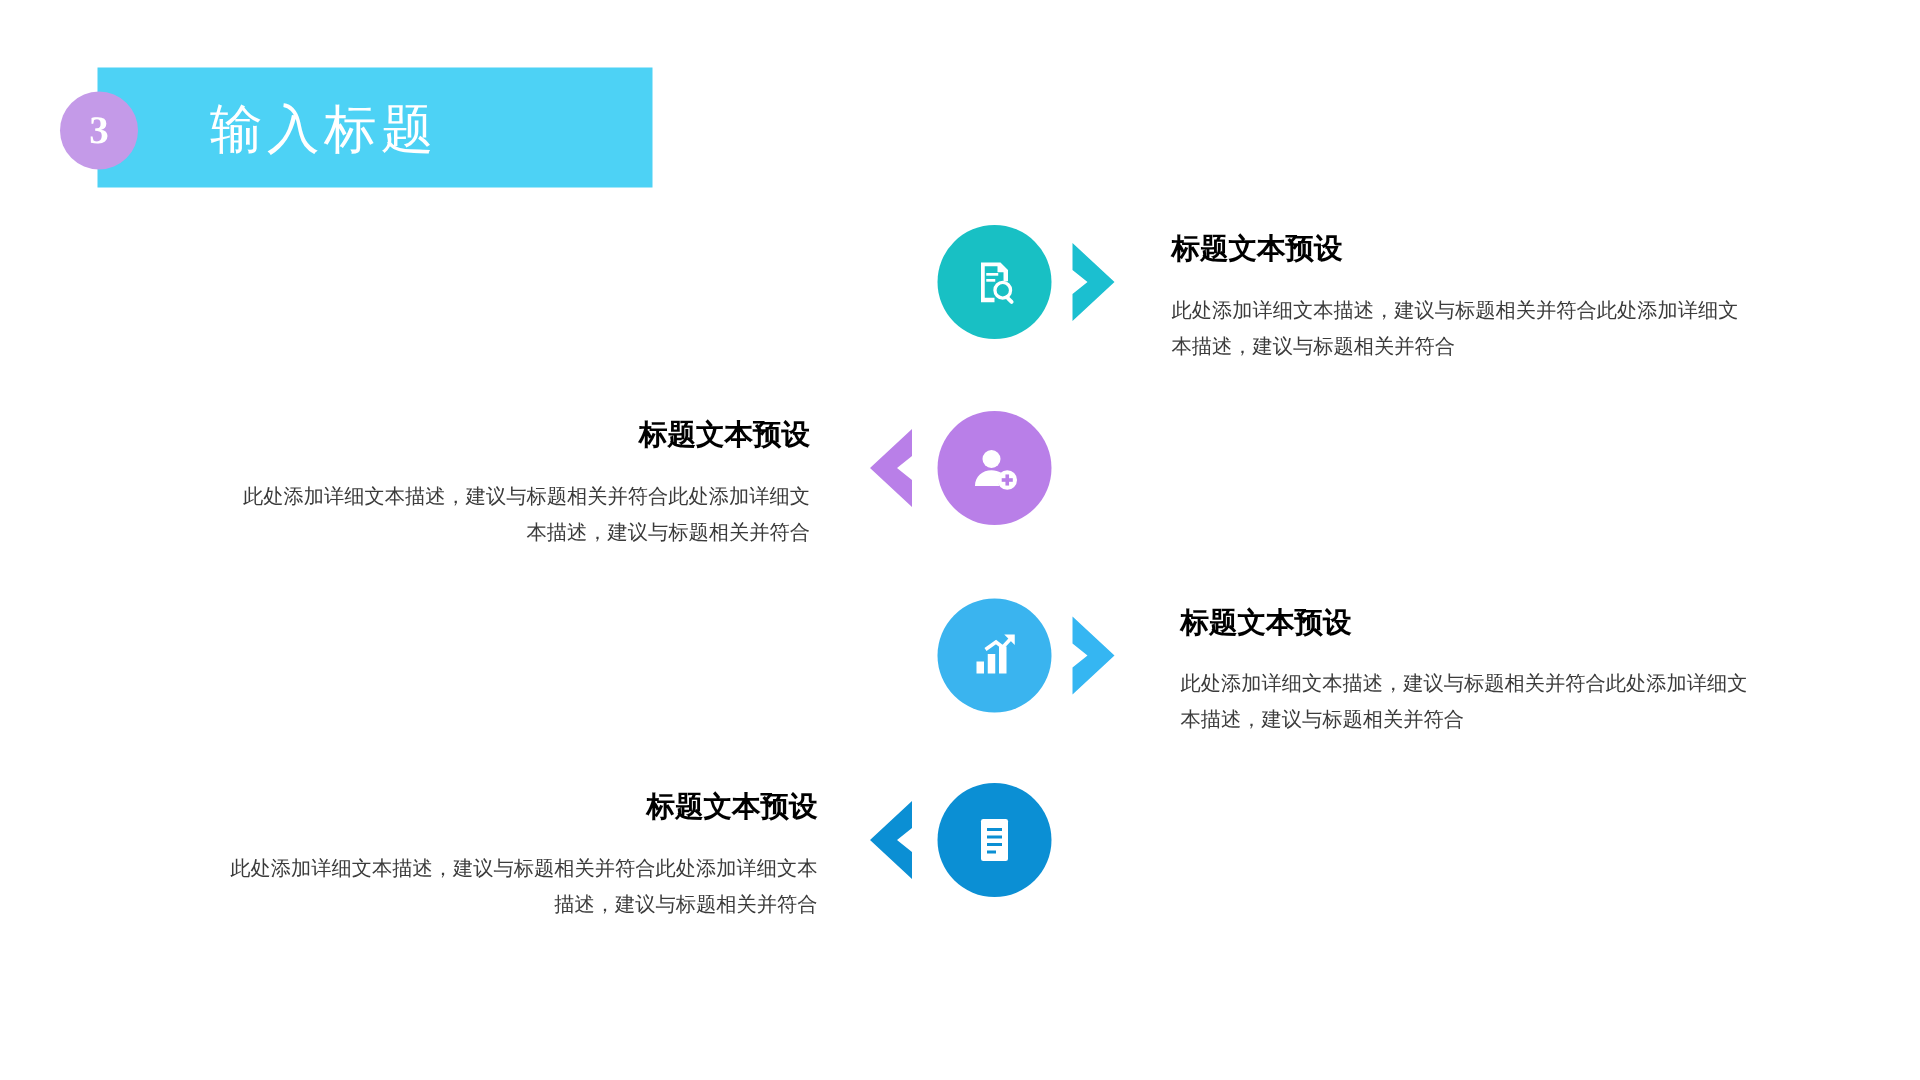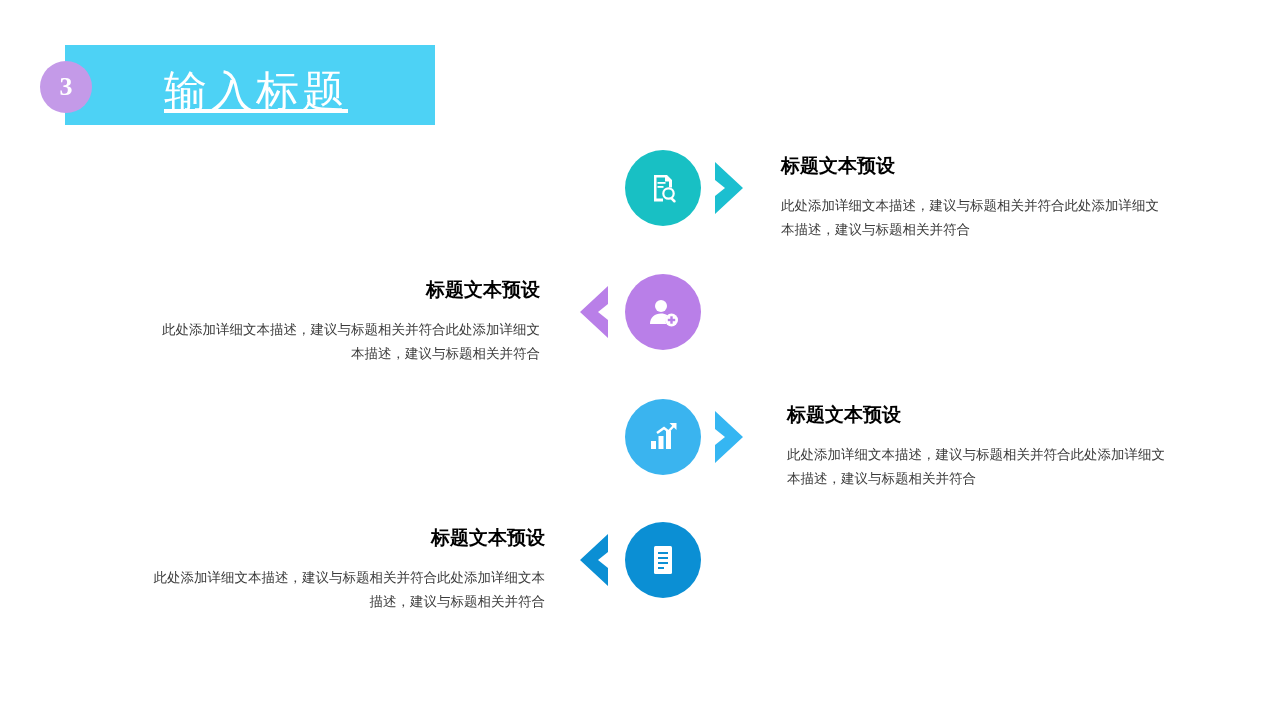--- a/index.html
+++ b/index.html
@@ -42,27 +42,26 @@
     color: #ffffff;
     font-size: 26px;
     font-weight: bold;
     display: flex;
     align-items: center;
     justify-content: center;
     font-family: "Liberation Serif", serif;
   }
   .header-title {
     position: absolute;
-    left: 124px;
+    left: 100px;
     top: 18px;
     color: #ffffff;
-    font-size: 43px;
+    font-size: 35px;
     letter-spacing: 3px;
     font-family: "DejaVu Sans", sans-serif;
-    text-decoration: underline;
   }
 
   
   .row {
     position: absolute;
     height: 120px;
   }
   .circle {
     position: absolute;
     width: 76px;
@@ -86,21 +85,21 @@
     font-size: 19px;
     font-weight: bold;
     color: #000000;
     font-family: "DejaVu Sans", sans-serif;
     margin-bottom: 9px;
   }
   .txt-body {
     font-size: 13.5px;
     color: #3b3b3b;
     line-height: 1.75;
-    font-family: Liberation Mono, monospace;
+    font-family: Liberation Serif, serif;
     margin-top: 16px;
   }
   .align-left { text-align: left; }
   .align-right { text-align: right; }
 </style>
 </head>
 <body>
 
 <div class="header">
   <div class="header-bar"></div>

